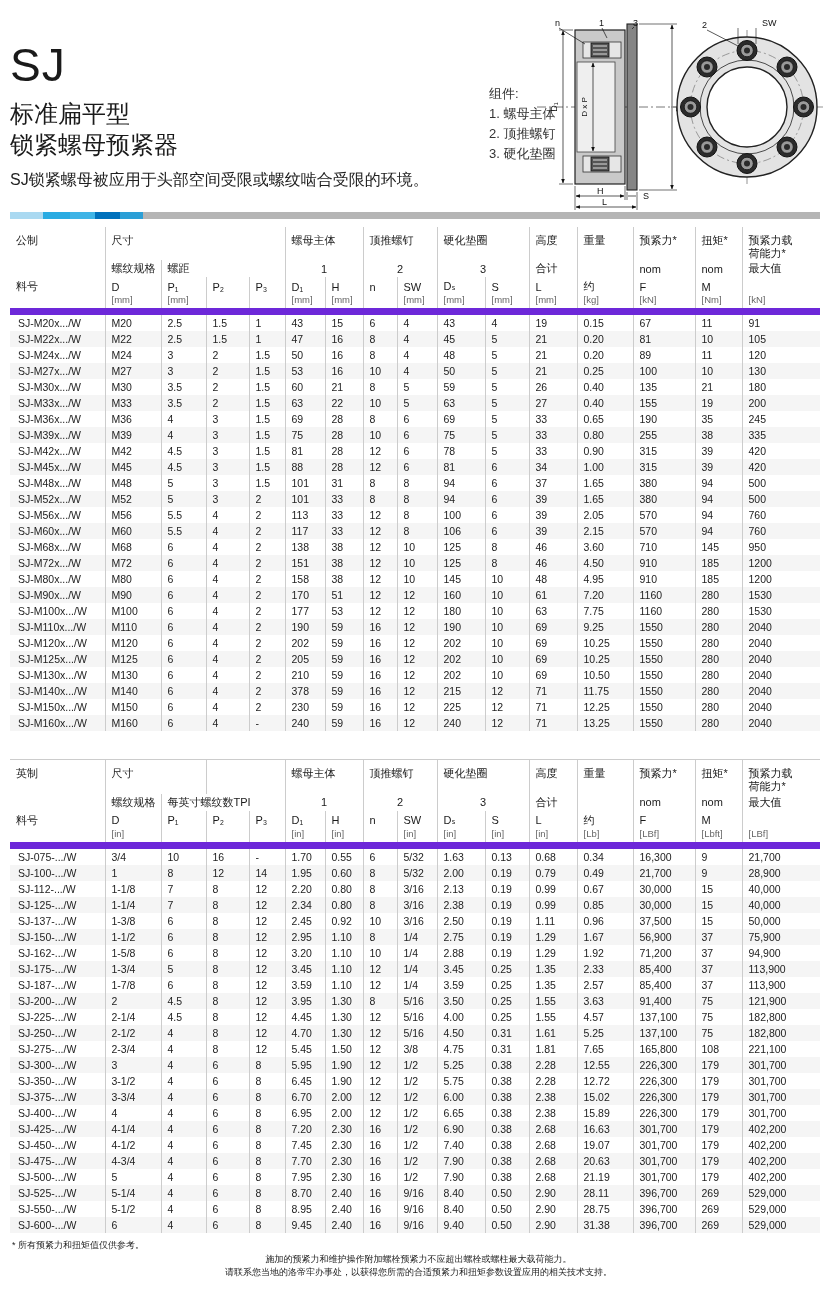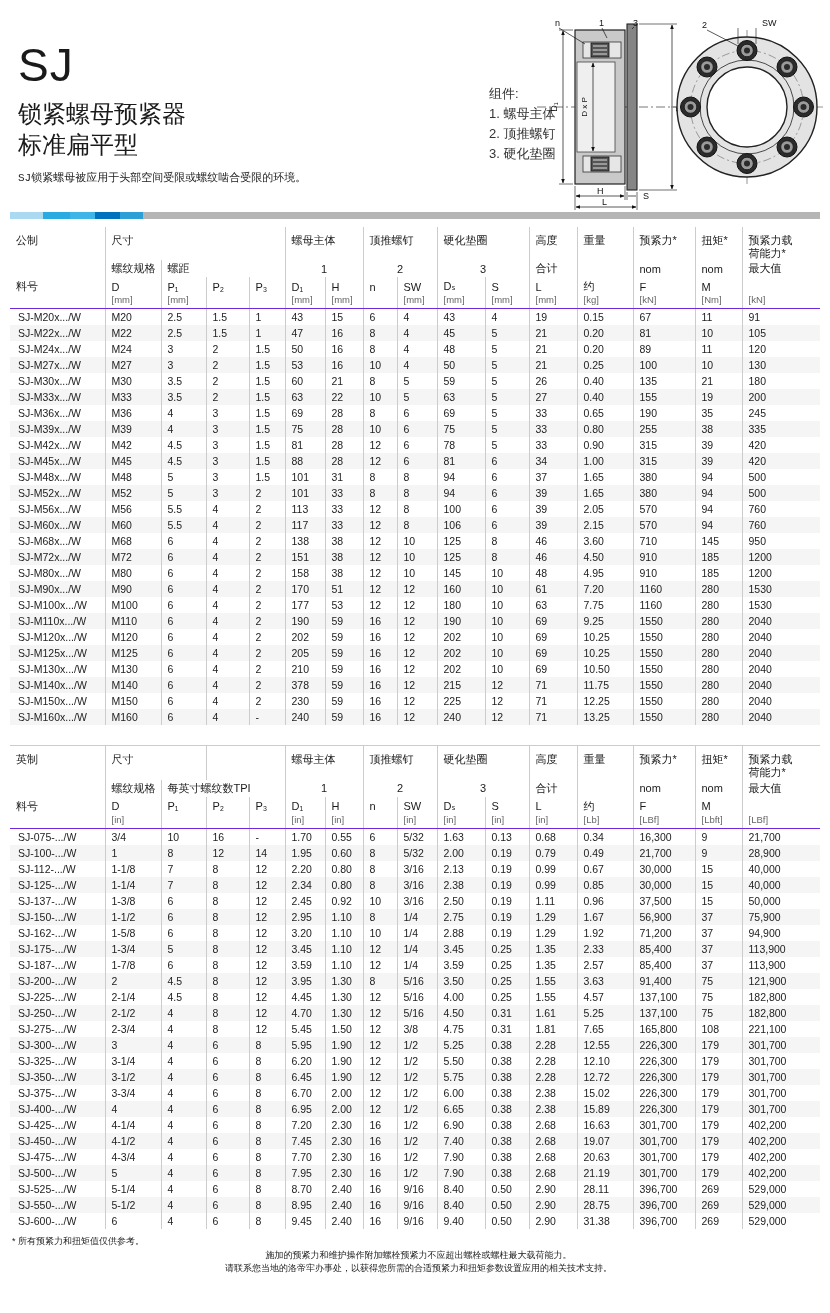--- a/index.html
+++ b/index.html
@@ -1,24 +1,24 @@
 <!DOCTYPE html>
 <html><head>
 <meta charset="utf-8">
 <style>
   html,body{margin:0;padding:0;background:#fff;}
   body{width:830px;min-height:1313px;font-family:"Liberation Sans","DejaVu Sans",sans-serif;color:#1a1a1a;position:relative;}
   .page{position:relative;width:810px;margin:0 auto;padding-top:2px;}
 
   
   .top{position:relative;height:208px;}
-  .title-block{position:absolute;left:8px;top:40px;width:430px;}
+  .title-block{position:absolute;left:0;top:40px;width:430px;}
   .series-title{font-size:46px;font-weight:400;line-height:1;margin:0 0 10px 0;letter-spacing:1px;}
   .subtitle{font-size:24px;font-weight:400;line-height:1.3;}
-  .desc{font-size:11px;color:#222;margin-top:10px;font-family:Liberation Mono, monospace;}
+  .desc{font-size:16px;color:#222;margin-top:10px;}
 
   .diagram{position:absolute;right:-5px;top:14px;width:350px;height:195px;}
   .legend{position:absolute;left:14px;top:68px;font-size:13px;line-height:1.55;color:#333;}
   .diagram svg{position:absolute;left:0;top:0;}
 
   
   .accent-bar{height:7px;width:810px;font-size:0;white-space:nowrap;margin-top:2px;}
   .accent-bar .seg{display:inline-block;height:7px;}
 
   
@@ -27,47 +27,47 @@
   table.spec col.c3{width:45px}  table.spec col.c4{width:43px}
   table.spec col.c5{width:36px}  table.spec col.c6{width:40px}
   table.spec col.c7{width:38px}  table.spec col.c8{width:34px}
   table.spec col.c9{width:40px}  table.spec col.c10{width:48px}
   table.spec col.c11{width:44px} table.spec col.c12{width:48px}
   table.spec col.c13{width:56px} table.spec col.c14{width:62px}
   table.spec col.c15{width:47px} table.spec col.c16{width:78px}
 
   table.spec th,table.spec td{border-left:1px solid #ccc;text-align:left;font-weight:400;overflow:hidden;white-space:nowrap;}
   table.spec th:first-child,table.spec td:first-child{border-left:none;}
-  table.spec thead tr:last-child th{border-bottom:1px solid #6d28d9;}
+  table.spec thead tr:last-child th{border-bottom:7px solid #6d28d9;}
   th.g{font-size:11px;font-weight:700;padding:7px 0 1px 6px;vertical-align:top;line-height:1.15;}
   th.s{font-size:11px;font-weight:700;padding:1px 0 1px 6px;}
   th.s.num{text-align:center;padding-left:0;}
   th.sym{font-size:11px;font-weight:700;padding:2px 0 0 6px;}
   th.unit{font-size:9.5px;font-weight:400;color:#666;padding:0 0 3px 6px;}
   table.spec td{font-size:10.5px;padding:2px 0 2px 6px;color:#222;}
   table.spec td.partno{padding-left:8px;}
   table.spec tbody tr:nth-child(even){background:#f5f5f5;}
-  table.imperial{border-top:1px solid #ccc;margin-top:20px;}
+  table.imperial{border-top:1px solid #ccc;margin-top:28px;}
 
   .footnotes{margin-top:6px;font-size:9px;line-height:1.55;color:#222;}
   .footnotes div{padding-left:2px;}
   .footnotes div+div{padding-left:7px;text-align:center;}
 
   svg text{font-family:"Liberation Sans","DejaVu Sans",sans-serif;fill:#111;}
 </style>
 </head>
 <body>
 
 <div class="page">
 
   <div class="top">
     <div class="title-block">
       <h1 class="series-title">SJ</h1>
+      <div class="subtitle">标准扁平型</div>
       <div class="subtitle">锁紧螺母预紧器</div>
-      <div class="subtitle">标准扁平型</div>
       <p class="desc">SJ锁紧螺母被应用于头部空间受限或螺纹啮合受限的环境。</p>
     </div>
 
     <div class="diagram">
       <div class="legend">
         <div>组件:</div>
         <div>1. 螺母主体</div>
         <div>2. 顶推螺钉</div>
         <div>3. 硬化垫圈</div>
       </div>
@@ -1084,38 +1084,20 @@
           <td>1/2</td>
           <td>5.25</td>
           <td>0.38</td>
           <td>2.28</td>
           <td>12.55</td>
           <td>226,300</td>
           <td>179</td>
           <td>301,700</td>
         </tr>
         <tr>
-          <td class="partno">SJ-325-.../W</td>
-          <td>3-1/4</td>
-          <td>4</td>
-          <td>6</td>
-          <td>8</td>
-          <td>6.20</td>
-          <td>1.90</td>
-          <td>12</td>
-          <td>1/2</td>
-          <td>5.50</td>
-          <td>0.38</td>
-          <td>2.28</td>
-          <td>12.10</td>
-          <td>226,300</td>
-          <td>179</td>
-          <td>301,700</td>
-        </tr>
-        <tr>
           <td class="partno">SJ-350-.../W</td>
           <td>3-1/2</td>
           <td>4</td>
           <td>6</td>
           <td>8</td>
           <td>6.45</td>
           <td>1.90</td>
           <td>12</td>
           <td>1/2</td>
           <td>5.75</td>

